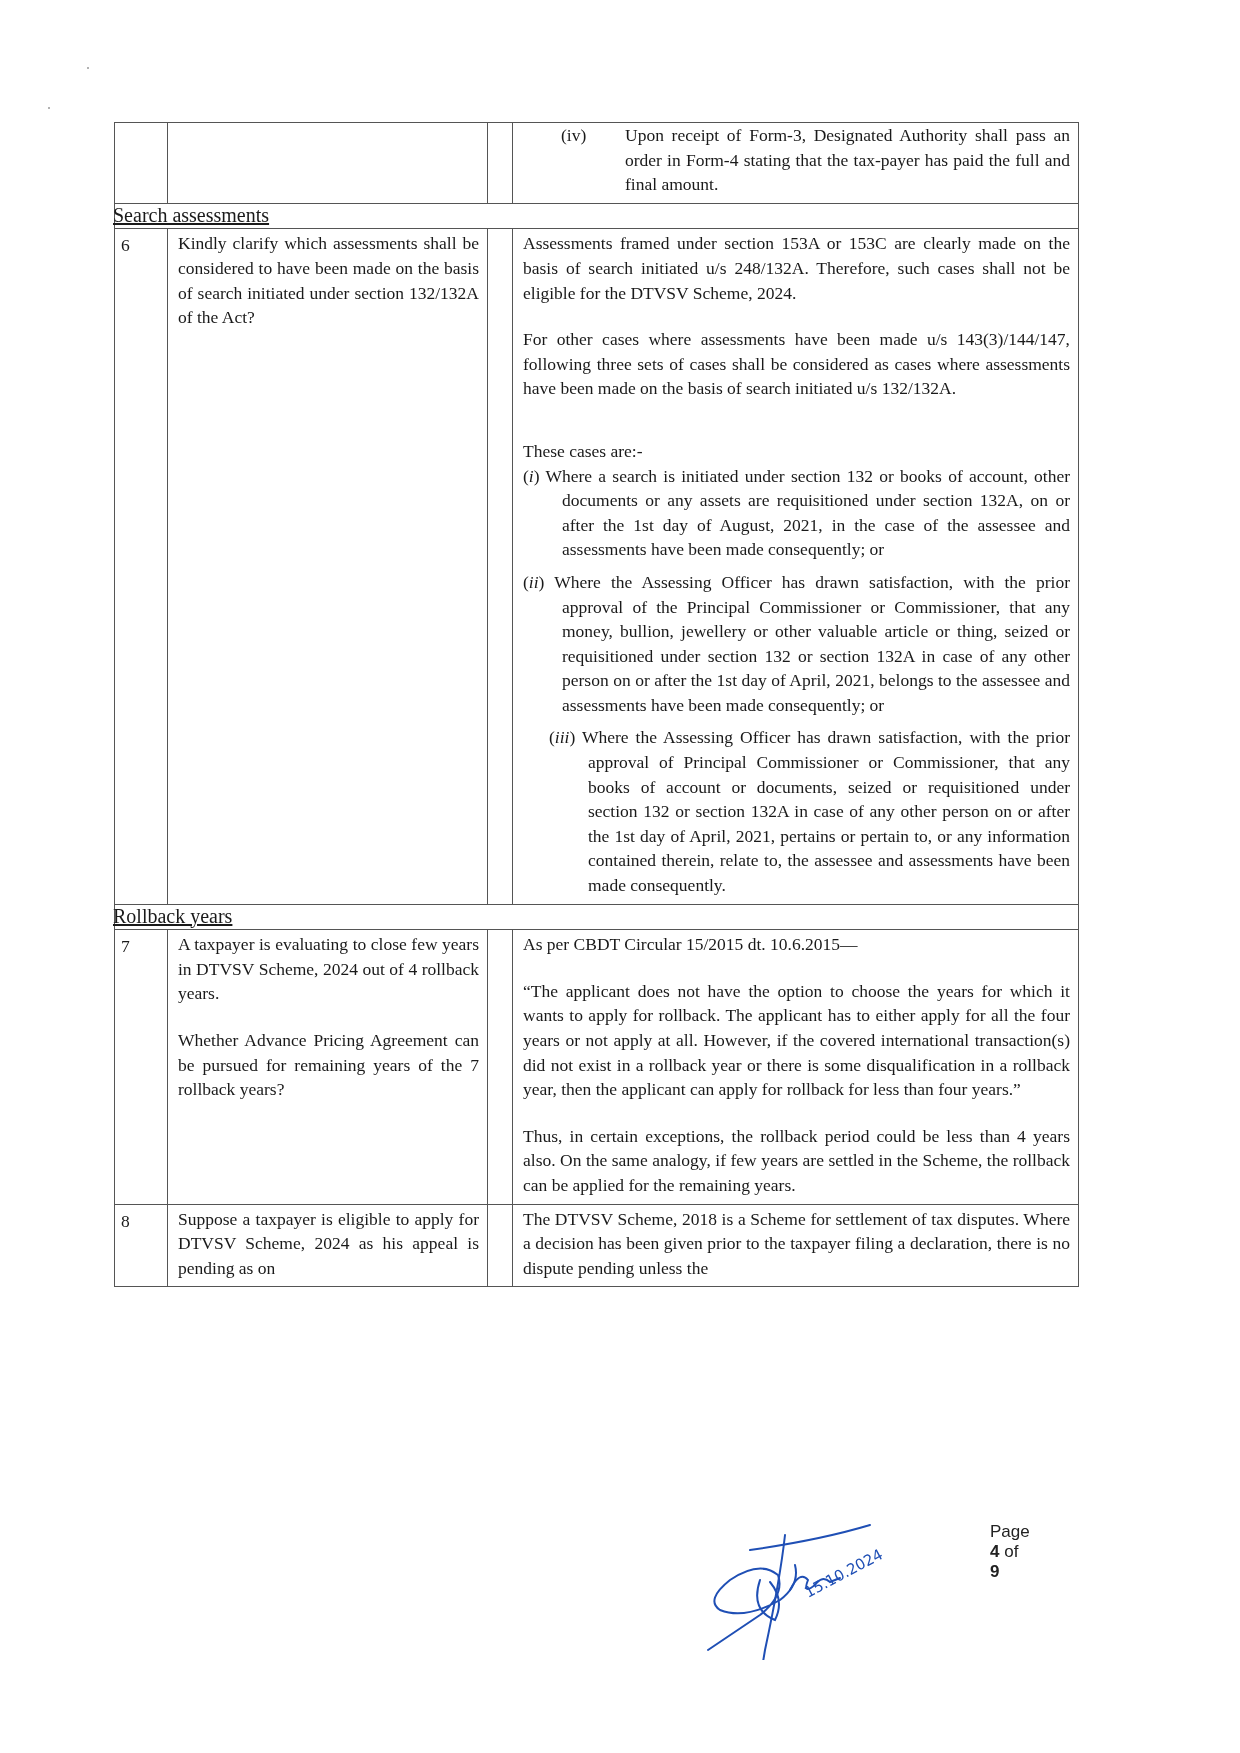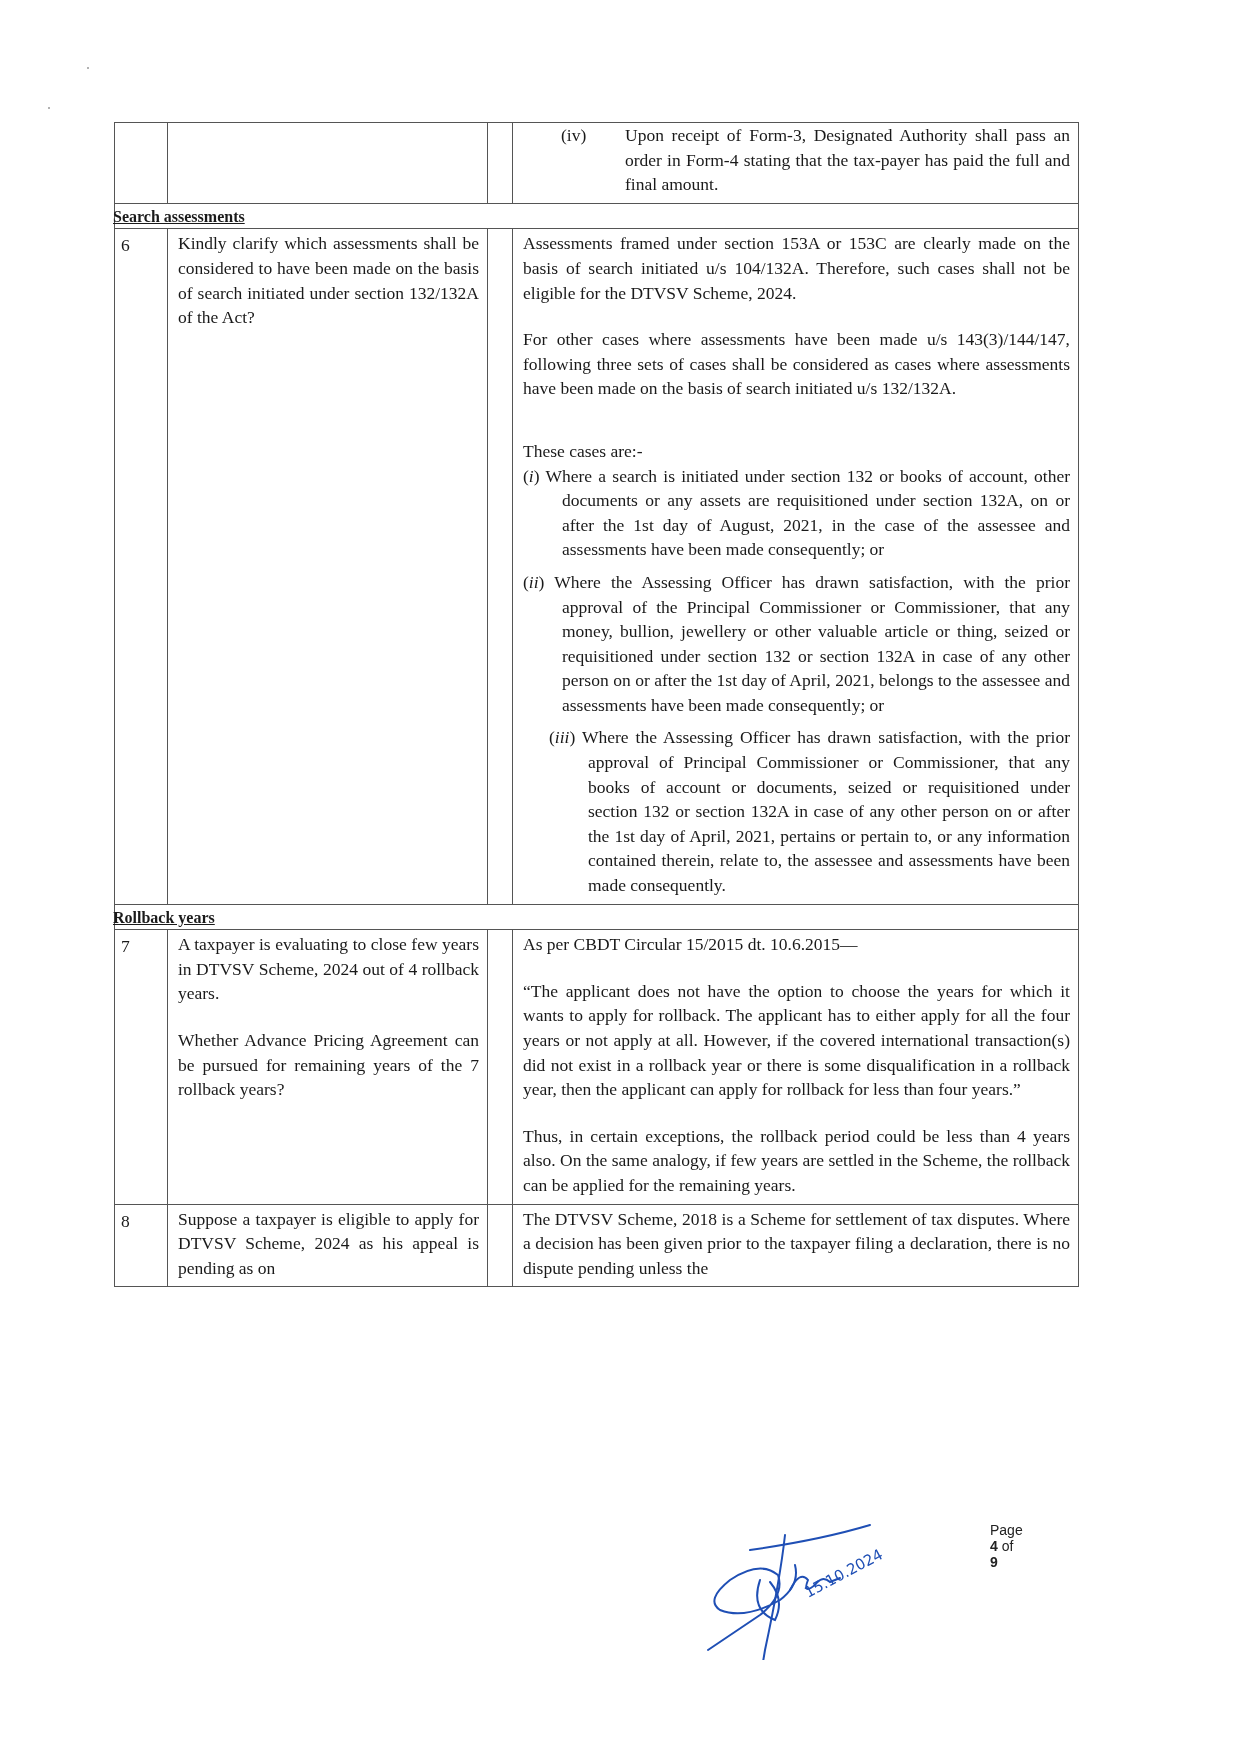--- a/index.html
+++ b/index.html
@@ -9,36 +9,36 @@
 
   table.faq { position: absolute; left: 114px; top: 112px; width: 964px;
               border-collapse: collapse; table-layout: fixed; font-size: 17.5px; line-height: 24.6px; }
   table.faq td { border: 1px solid #555; vertical-align: top; padding: 0; }
   col.c-no { width: 53px; }
   col.c-q  { width: 320px; }
   col.c-gap { width: 25px; }
   col.c-a  { width: 566px; }
 
   .sec-row td { height: 24px; border-bottom: 1.5px solid #333; }
-  .sec-head { font-weight: bold; text-decoration: underline; font-size: 16px; padding-left: 0 !important;
+  .sec-head { font-weight: normal; text-decoration: underline; font-size: 20px; padding-left: 0 !important;
               line-height: 22px; display: inline-block; margin-left: -2px; }
   .no { padding: 4px 0 0 6px !important; }
   .q { padding: 2px 8px 4px 10px !important; text-align: justify; }
   .a { padding: 2px 8px 6px 10px !important; text-align: justify; }
   .a p, .q p { margin: 0; }
   .gapp { height: 22px; }
   .hang { padding-left: 39px; text-indent: -39px; margin-left: 18px; text-align: justify; }
   .roman-iv { display: flex; padding-left: 38px; }
   .roman-iv .lbl { width: 64px; flex: 0 0 64px; }
   .roman-iv .txt { flex: 1; text-align: justify; }
   .quote { margin-left: 53px; text-align: justify; }
   i.rn { font-style: italic; }
 
   .footer { position: absolute; left: 990px; top: 1512px; font-family: "Liberation Sans", "DejaVu Sans", sans-serif;
-            font-size: 14px; color: #222; }
+            font-size: 17px; color: #222; }
   .footer b { font-weight: bold; }
   .signature { position: absolute; left: 690px; top: 1510px; width: 240px; height: 140px; }
   .speck { position: absolute; width: 2px; height: 2px; background: #999; border-radius: 50%; }
 </style>
 </head>
 <body>
 
 <div class="page">
 
   <span class="speck" style="left:87px;top:57px;"></span>
@@ -68,21 +68,21 @@
     <tr class="sec-row">
       <td colspan="4" style="padding-left:0;"><span class="sec-head">Search assessments</span></td>
     </tr>
     <tr>
       <td class="no">6</td>
       <td class="q">
         <p>Kindly clarify which assessments shall be considered to have been made on the basis of search initiated under section 132/132A of the Act?</p>
       </td>
       <td></td>
       <td class="a">
-        <p>Assessments framed under section 153A or 153C are clearly made on the basis of search initiated u/s 104/132A. Therefore, such cases shall not be eligible for the DTVSV Scheme, 2024.</p>
+        <p>Assessments framed under section 153A or 153C are clearly made on the basis of search initiated u/s 248/132A. Therefore, such cases shall not be eligible for the DTVSV Scheme, 2024.</p>
         <div class="gapp"></div>
         <p>For other cases where assessments have been made u/s 143(3)/144/147, following three sets of cases shall be considered as cases where assessments have been made on the basis of search initiated u/s 132/132A.</p>
         <div class="gapp" style="height:38px;"></div>
         <p>These cases are:-</p>
         <p class="hang">(<i class="rn">i</i>) <span>Where a search is initiated under section 132 or books of account, other documents or any assets are requisitioned under section 132A, on or after the 1st day of August, 2021, in the case of the assessee and assessments have been made consequently; or</span></p>
         <div style="height:8px;"></div>
         <p class="hang">(<i class="rn">ii</i>) <span>Where the Assessing Officer has drawn satisfaction, with the prior approval of the Principal Commissioner or Commissioner, that any money, bullion, jewellery or other valuable article or thing, seized or requisitioned under section 132 or section 132A in case of any other person on or after the 1st day of April, 2021, belongs to the assessee and assessments have been made consequently; or</span></p>
         <div style="height:8px;"></div>
         <p class="hang" style="margin-left:26px;">(<i class="rn">iii</i>) <span>Where the Assessing Officer has drawn satisfaction, with the prior approval of Principal Commissioner or Commissioner, that any books of account or documents, seized or requisitioned under section 132 or section 132A in case of any other person on or after the 1st day of April, 2021, pertains or pertain to, or any information contained therein, relate to, the assessee and assessments have been made consequently.</span></p>
       </td>

